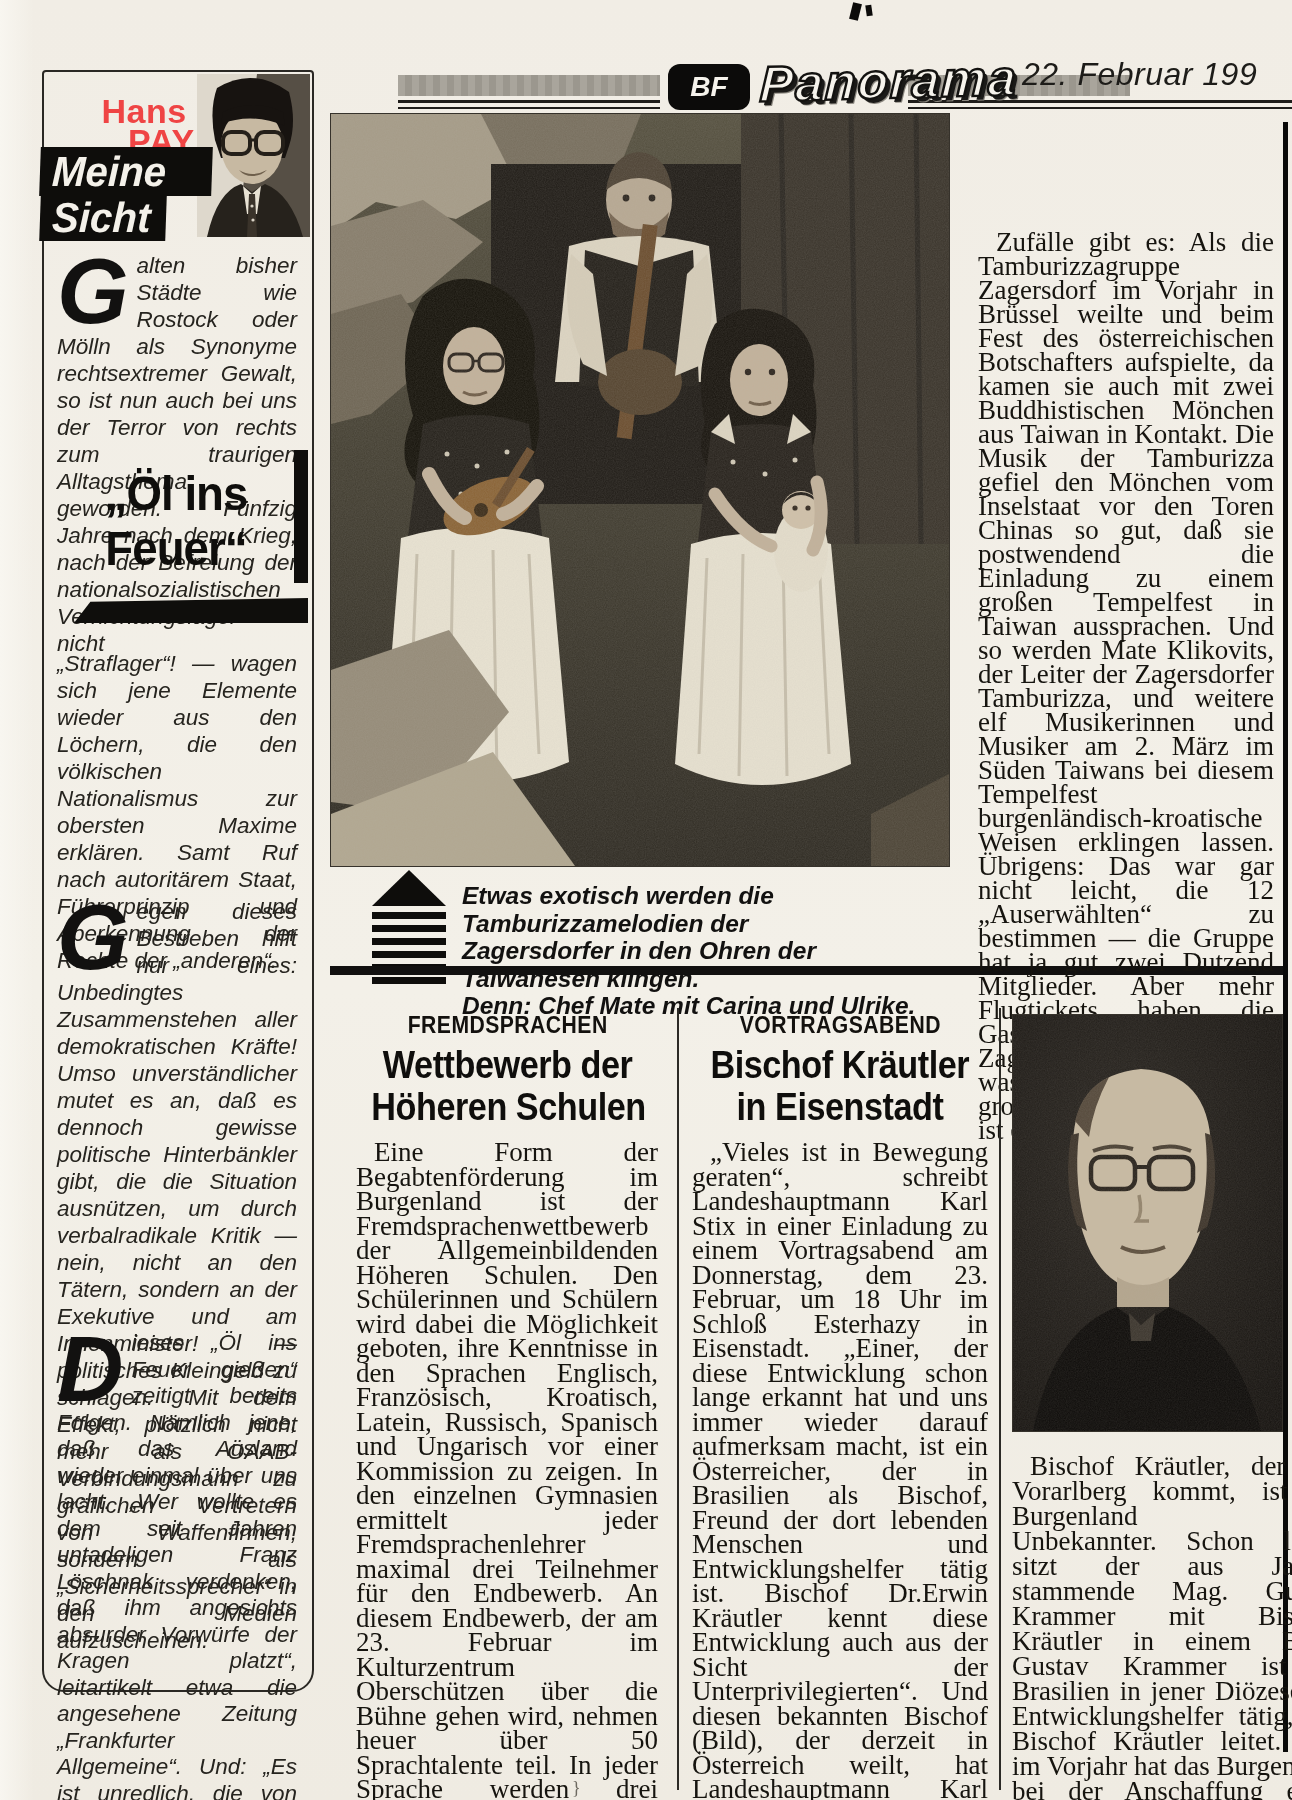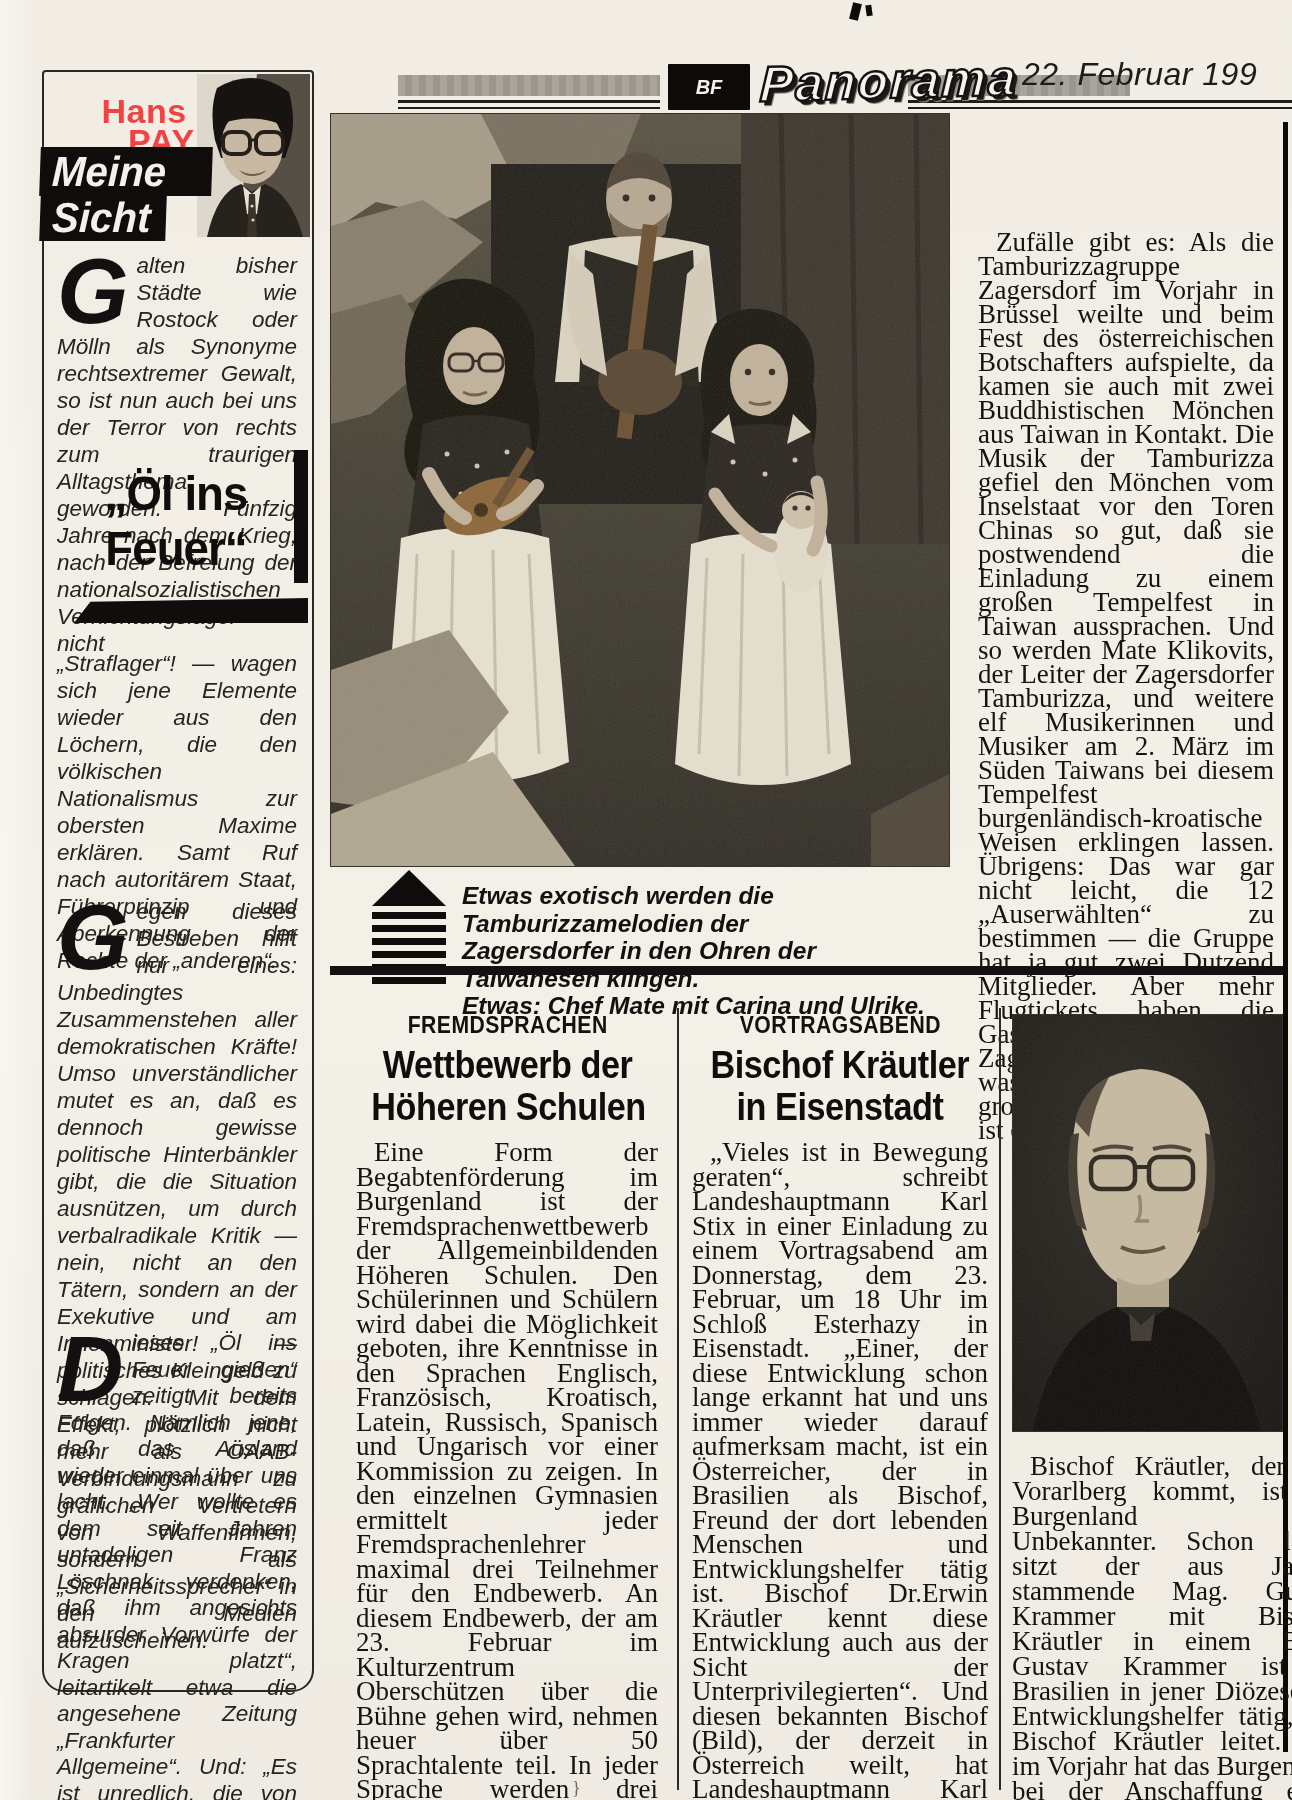--- a/index.html
+++ b/index.html
@@ -8,22 +8,22 @@
     background:linear-gradient(180deg,#f1ede5 0%,#f3f0e8 55%,#efebe2 100%);
     font-family:"Liberation Sans",sans-serif;
     position:relative;
   }
   #page{position:absolute;left:0;top:0;width:1292px;height:1800px;}
   .abs{position:absolute;}
 
   
   .gray-bar{height:21px;background:repeating-linear-gradient(90deg,#a9a59c 0 7px,#9b978e 7px 14px);}
   .double-rule{border-top:3px solid #1f1d1a;border-bottom:2px solid #1f1d1a;height:4px;}
-  .bf-box{background:#0c0b0a;border-radius:1px;color:#f6f3ec;
-    font-style:italic;font-weight:bold;font-size:20px;line-height:46px;text-align:center;}
+  .bf-box{background:#0c0b0a;border-radius:12px;color:#f6f3ec;
+    font-style:italic;font-weight:bold;font-size:28px;line-height:46px;text-align:center;}
   .panorama{
     font-size:50px;font-weight:bold;font-style:italic;color:#f6f3ec;
     -webkit-text-stroke:2.5px #131210;
     text-shadow:4px 4px 0 #1b1a18, 5px 5px 0 #8a867e;
     transform:rotate(-1.5deg) skewX(-4deg);letter-spacing:2px;white-space:nowrap;}
   .date{font-style:italic;font-size:32px;color:#1d1c19;white-space:nowrap;letter-spacing:.5px;}
 
   
   .opinion-frame{border:2.5px solid #2a2824;border-radius:4px 4px 22px 22px;}
   .author{font-weight:bold;font-size:34px;color:#ef4444;text-align:center;letter-spacing:.5px;}
@@ -233,21 +233,21 @@
     <div class="cap-stripe"></div>
     <div class="cap-stripe"></div>
     <div class="cap-stripe"></div>
     <div class="cap-stripe"></div>
     <div class="cap-stripe"></div>
   </div>
 
   <div class="abs caption" style="left:462px;top:882px;width:486px;">
     <div>Etwas exotisch werden die Tamburizzamelodien der</div>
     <div>Zagersdorfer in den Ohren der Taiwanesen klingen.</div>
-    <div>Etwas: Chef Mate mit Carina und Ulrike.</div>
+    <div>Denn: Chef Mate mit Carina und Ulrike.</div>
   </div>
 
   <div class="abs thick-rule" style="left:330px;top:966px;width:953px;height:9px;"></div>
 
   <div class="abs serif-body" style="left:978px;top:230px;width:296px;line-height:24px;">
     <span class="indent"></span><span>Zufälle gibt es: Als die Tamburizzagruppe Zagersdorf im Vorjahr in Brüssel weilte und beim Fest des österreichischen Botschafters aufspielte, da kamen sie auch mit zwei Buddhistischen Mönchen aus Taiwan in Kontakt. Die Musik der Tamburizza gefiel den Mönchen vom Inselstaat vor den Toren Chinas so gut, daß sie postwendend die Einladung zu einem großen Tempelfest in Taiwan aussprachen. Und so werden Mate Klikovits, der Leiter der Zagersdorfer Tamburizza, und weitere elf Musikerinnen und Musiker am 2. März im Süden Taiwans bei diesem Tempelfest burgenländisch-kroatische Weisen erklingen lassen. Übrigens: Das war gar nicht leicht, die 12 „Auserwählten“ zu bestimmen — die Gruppe hat ja gut zwei Dutzend Mitglieder. Aber mehr Flugtickets haben die Gastgeber nicht nach Zagersdorf geschickt, das was sowieso schon großzügig genug. Denn es ist eine sehr weite Reise.</span>
   </div>
 
   <div class="abs col-rule" style="left:677px;top:1008px;height:782px;"></div>
   <div class="abs col-rule" style="left:999px;top:1008px;height:782px;"></div>

